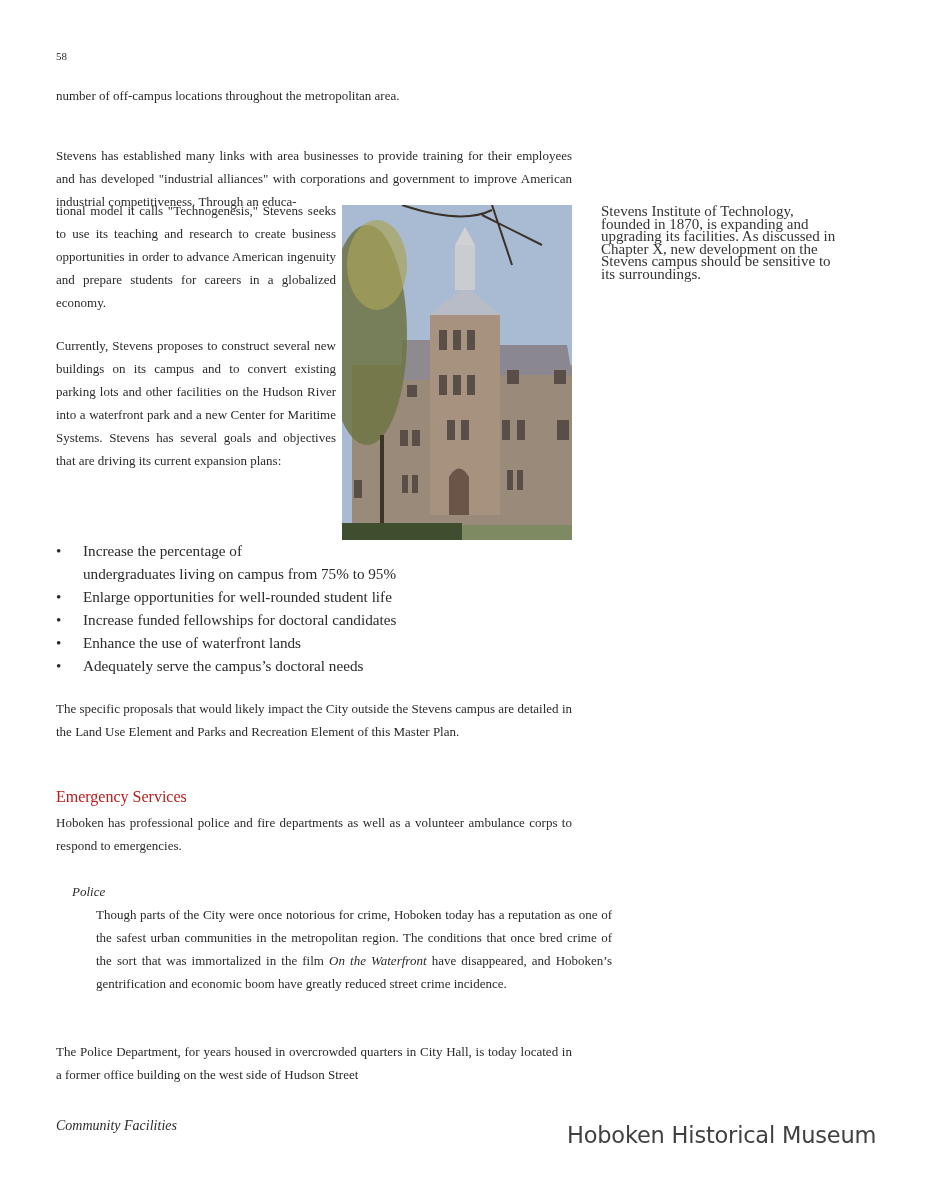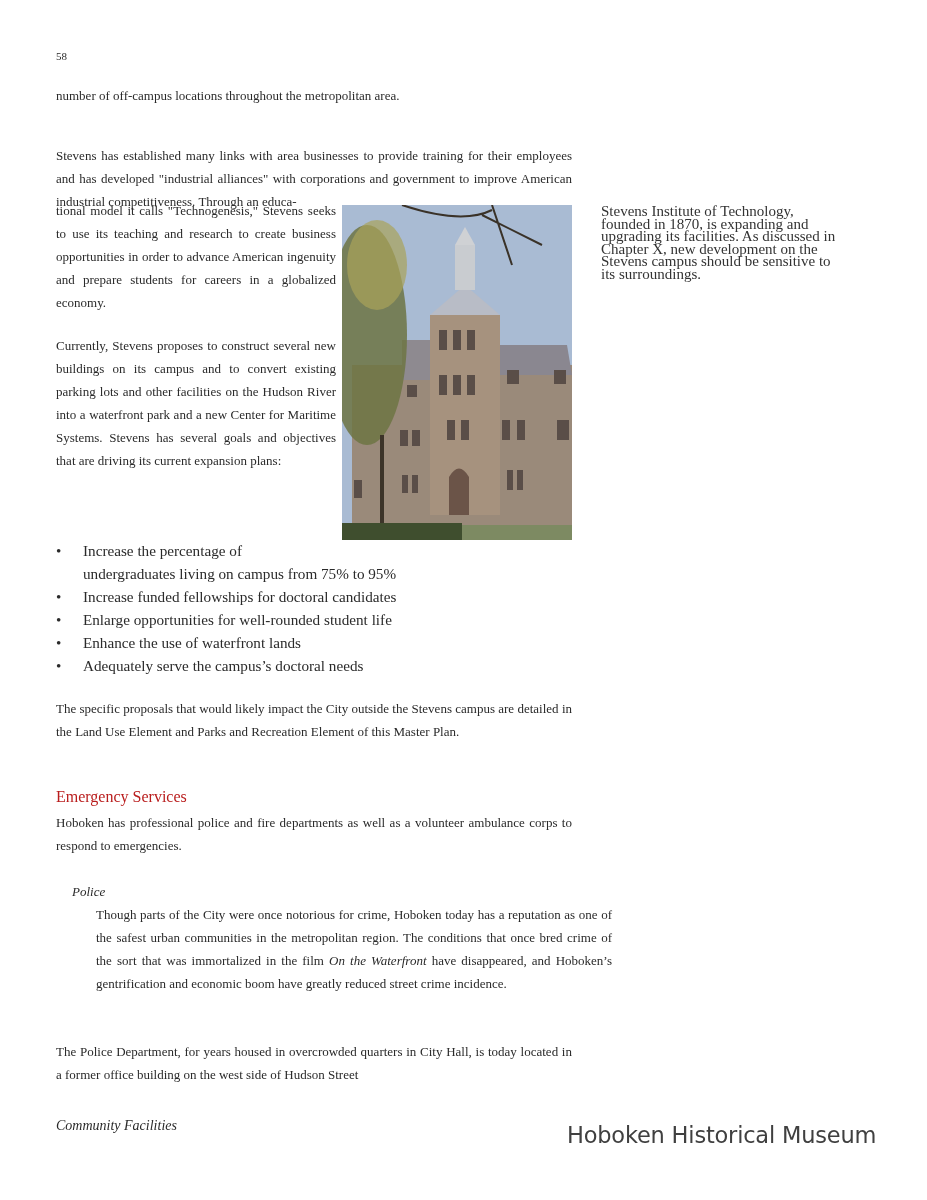--- a/index.html
+++ b/index.html
@@ -86,22 +86,22 @@
   </svg>
 </div>
 
 <div class="abs caption">Stevens Institute of Technology, founded in 1870, is expanding and upgrading its facilities. As discussed in Chapter X, new development on the Stevens campus should be sensitive to its surroundings.</div>
 
 <ul class="abs bullets" style="left:56px; top:539px; width:400px;">
   <li>
     <span>Increase the percentage of</span><br>
     <span>undergraduates living on campus from 75% to 95%</span>
   </li>
+  <li>Enlarge opportunities for well-rounded student life</li>
   <li>Increase funded fellowships for doctoral candidates</li>
-  <li>Enlarge opportunities for well-rounded student life</li>
   <li>Enhance the use of waterfront lands</li>
   <li>Adequately serve the campus’s doctoral needs</li>
 </ul>
 
 <div class="abs body col" style="top:697px;">The specific proposals that would likely impact the City outside the Stevens campus are detailed in the Land Use Element and Parks and Recreation Element of this Master Plan.</div>
 
 <div class="abs heading">Emergency Services</div>
 
 <div class="abs body col" style="top:811px;">Hoboken has professional police and fire departments as well as a volunteer ambulance corps to respond to emergencies.</div>
 

